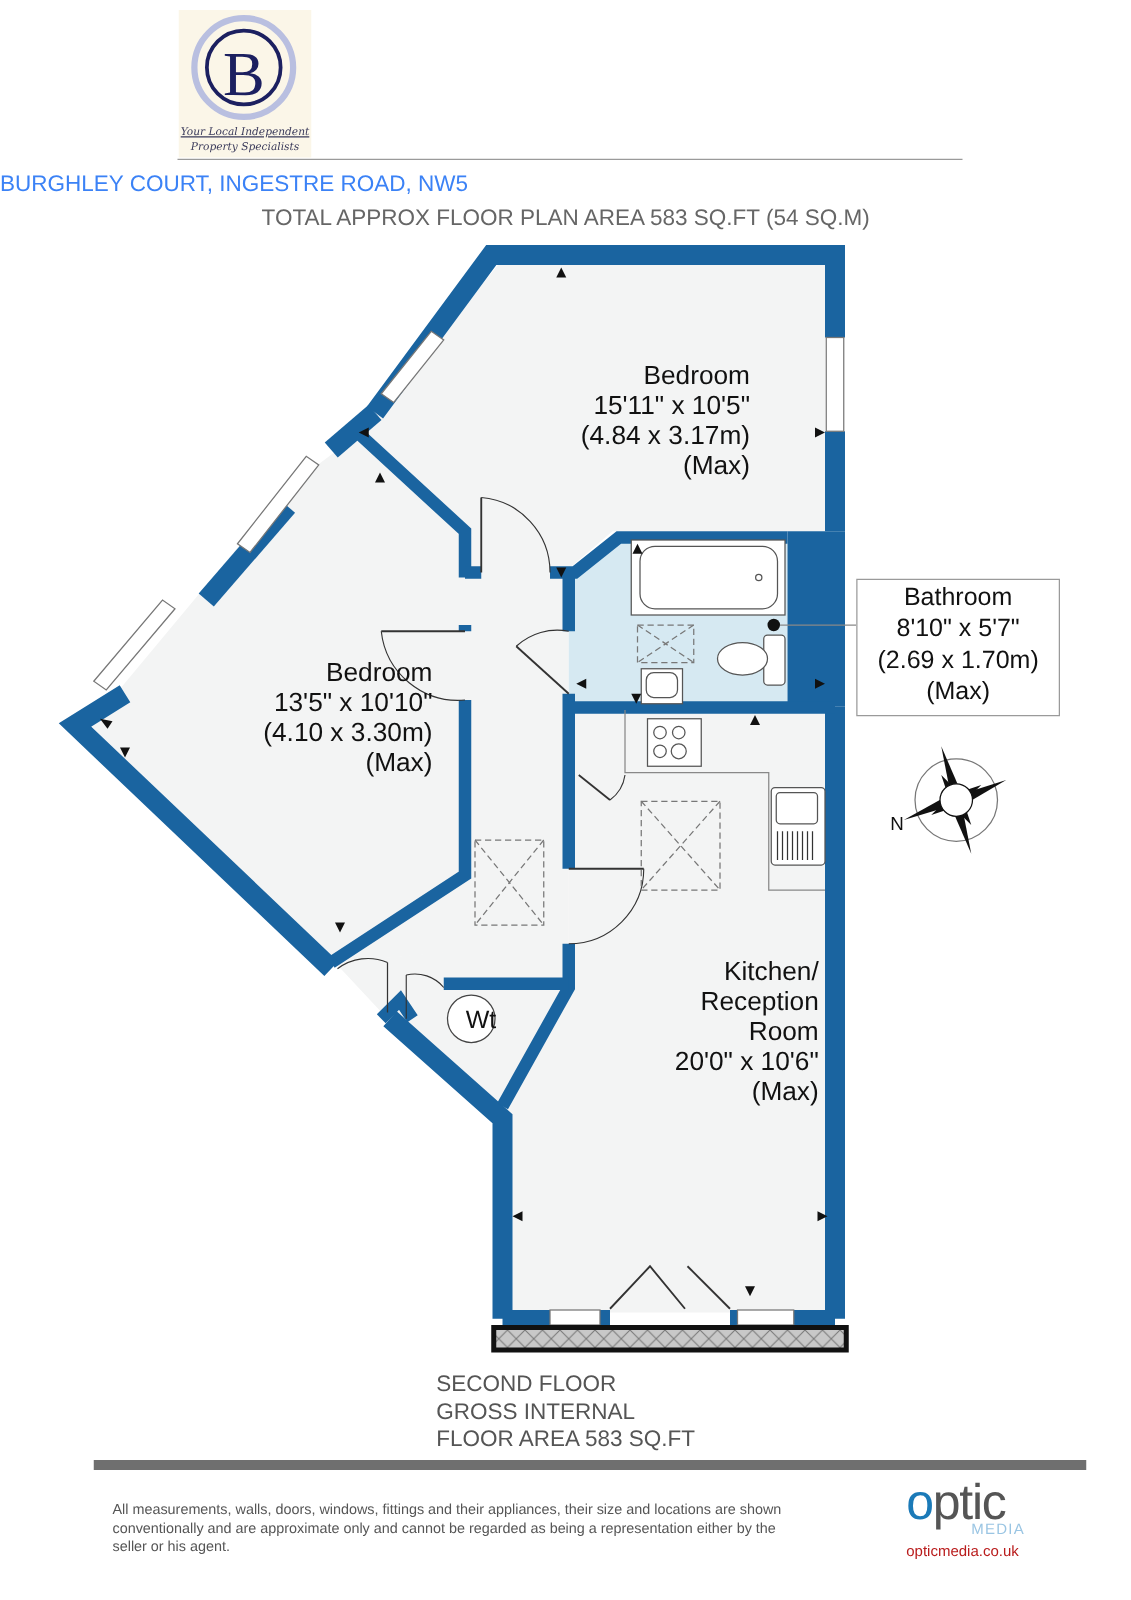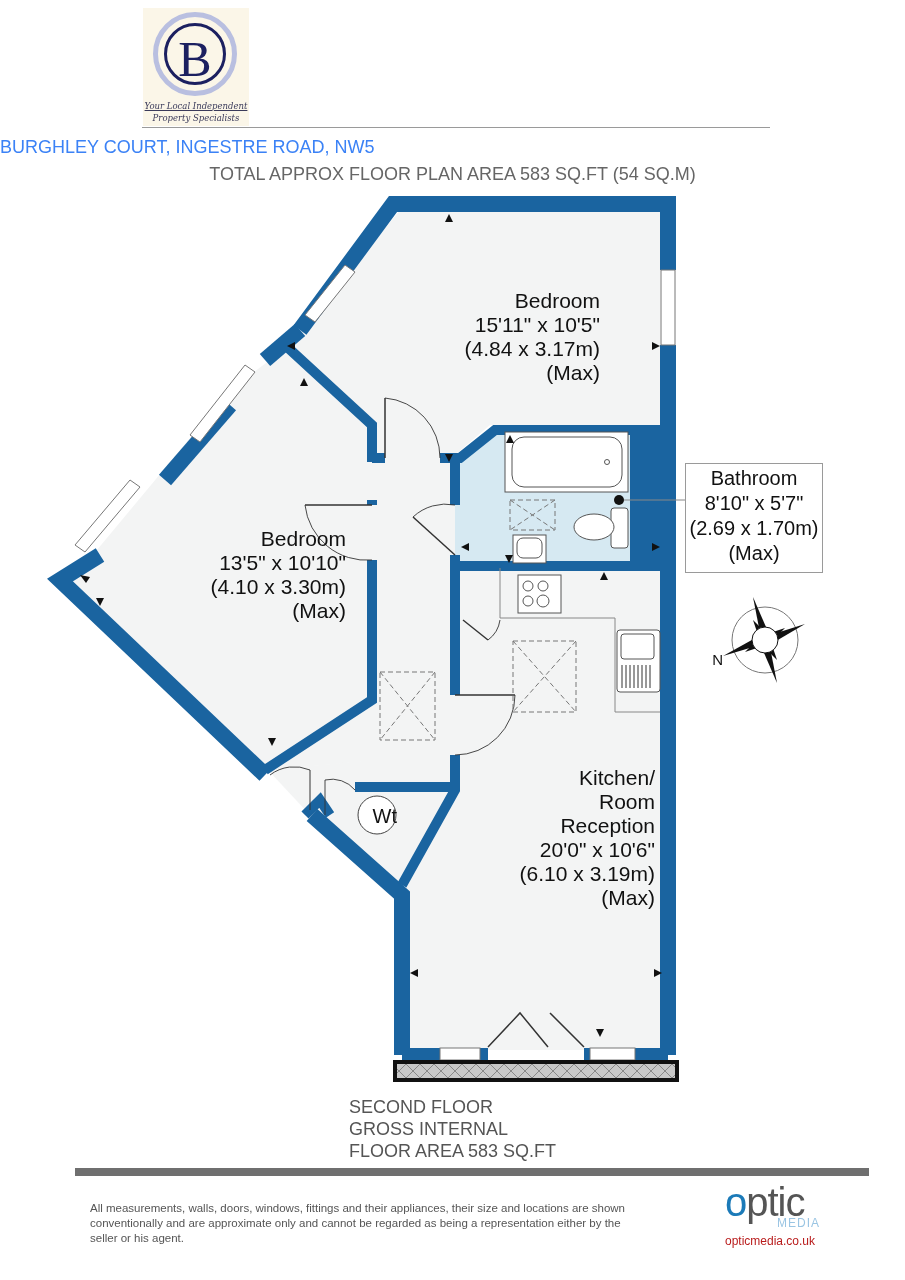--- a/index.html
+++ b/index.html
@@ -7,21 +7,21 @@
   .logo-box{position:absolute;left:143px;top:8px;width:106px;height:118px;background:#fbf6e8;}
   .logo-ring{position:absolute;left:10px;top:4px;width:84px;height:84px;border-radius:50%;border:5px solid #b9bfe0;box-sizing:border-box;}
   .logo-inner{position:absolute;left:6px;top:6px;right:6px;bottom:6px;border-radius:50%;border:3px solid #1c2060;}
   .logo-letter{position:absolute;left:0;top:6px;width:100%;text-align:center;font-family:"Liberation Serif",serif;font-size:50px;color:#1c2060;line-height:54px;}
   .logo-tag{position:absolute;left:0;width:100%;text-align:center;font-family:"DejaVu Serif",serif;font-size:8.5px;color:#3a3a5a;font-style:italic;}
   .hr-top{position:absolute;left:142px;top:127px;width:628px;height:1px;background:#9a9a9a;}
   .title{position:absolute;left:0;width:905px;color:#3b82f6;font-size:18px;}
   .subtitle{position:absolute;left:0;width:905px;text-align:center;color:#666;font-size:18px;}
   .plan{position:absolute;left:0;top:0;}
   .room-label{position:absolute;text-align:right;color:#111;font-size:21px;line-height:24px;}
-  .bath-label{position:absolute;left:685px;top:463px;width:138px;height:110px;border:1px solid #9a9a9a;background:#fff;box-sizing:border-box;text-align:center;font-size:20px;line-height:25px;padding-top:2px;color:#111;}
+  .bath-label{position:absolute;left:685px;top:463px;width:163px;height:110px;border:1px solid #9a9a9a;background:#fff;box-sizing:border-box;text-align:center;font-size:20px;line-height:25px;padding-top:2px;color:#111;}
   .floor-note{position:absolute;left:349px;top:1096px;color:#555;font-size:18px;line-height:22px;}
   .hr-bottom{position:absolute;left:75px;top:1168px;width:794px;height:8px;background:#6f6f6f;}
   .disclaimer{position:absolute;left:90px;top:1201px;width:560px;color:#555;font-size:11.5px;line-height:15px;}
   .optic{position:absolute;left:725px;top:1182px;width:110px;}
   .optic-word{font-size:40px;line-height:40px;letter-spacing:-1px;color:#555;}
   .optic-o{color:#1b7ab8;}
   .optic-media{position:absolute;left:52px;top:34px;font-size:12px;color:#9ac5e3;letter-spacing:1px;}
   .optic-url{position:absolute;left:0;top:52px;font-size:12px;color:#b91c1c;white-space:nowrap;}
 </style>
 </head>
@@ -228,24 +228,23 @@
 
 <div class="bath-label">
   <div>Bathroom</div>
   <div>8'10" x 5'7"</div>
   <div>(2.69 x 1.70m)</div>
   <div>(Max)</div>
 </div>
 
 <div class="room-label" style="left:455px;top:766px;width:200px;">
   <div>Kitchen/</div>
+  <div>Reception</div>
   <div>Room</div>
-  <div>Reception</div>
   <div>20'0" x 10'6"</div>
-  <div>(6.10 x 3.19m)</div>
   <div>(Max)</div>
 </div>
 
 <div class="room-label" style="left:357px;top:804px;width:40px;font-size:20px;">Wt</div>
 
 <div class="room-label" style="left:703px;top:648px;width:20px;font-size:15px;">N</div>
 
 <div class="floor-note">
   <div>SECOND FLOOR</div>
   <div>GROSS INTERNAL</div>

